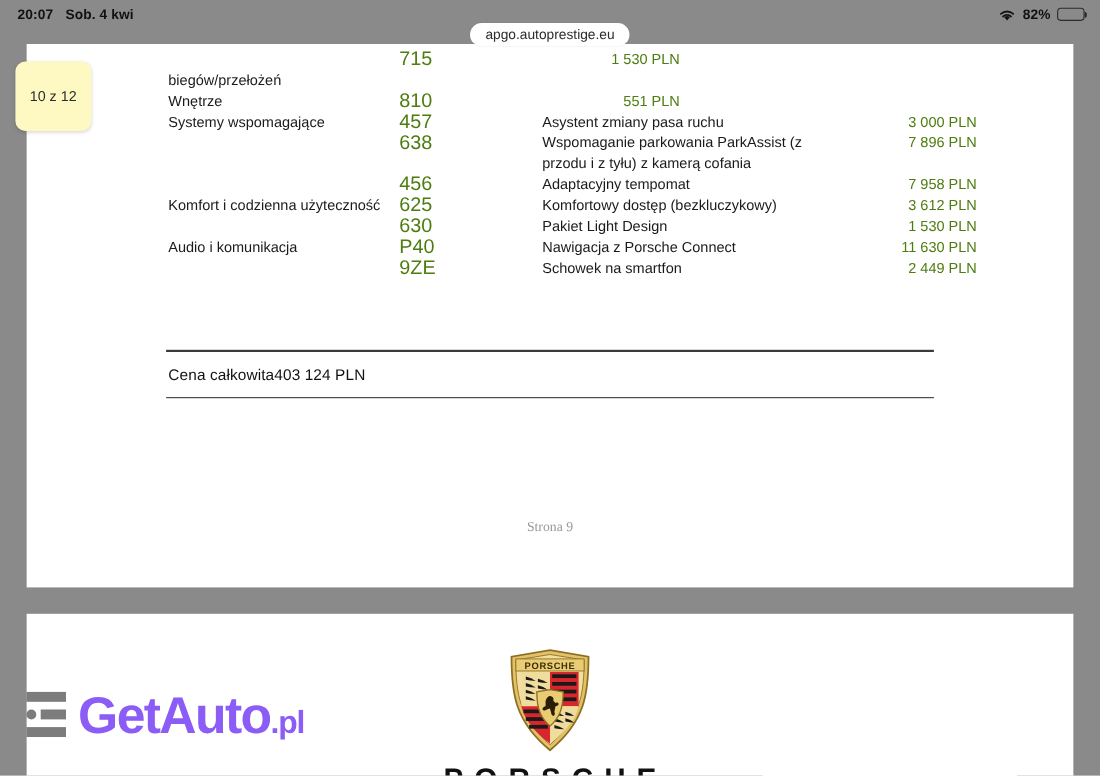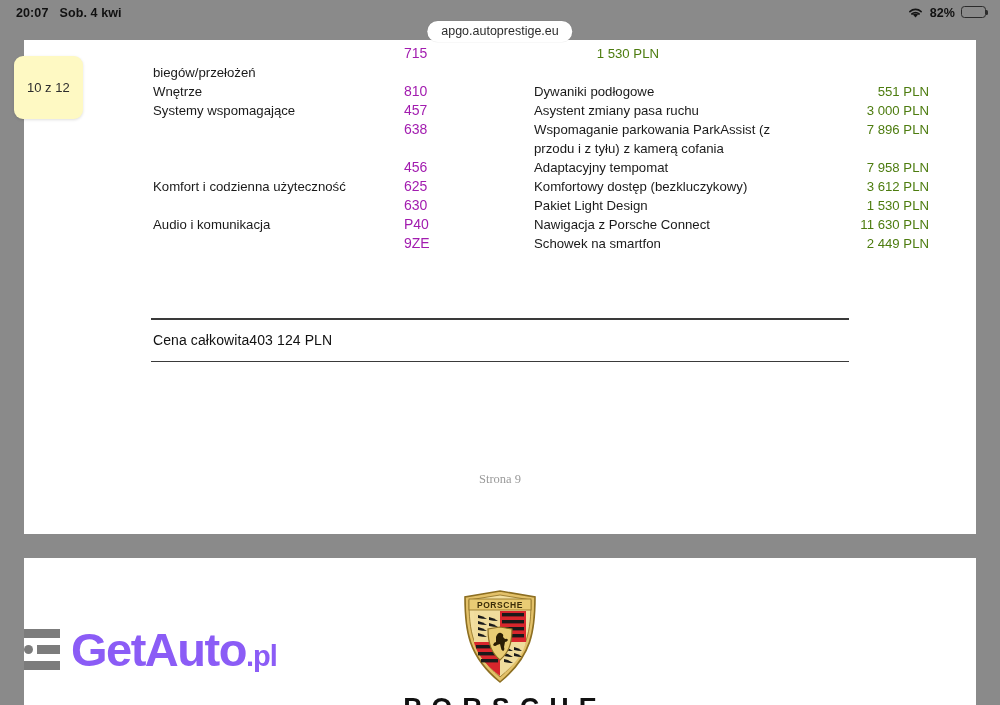--- a/index.html
+++ b/index.html
@@ -34,20 +34,21 @@
     display: flex;
     align-items: center;
     gap: 11px;
     font-size: 12.5px;
     color: #111;
     font-weight: 600;
     letter-spacing: 0.1px;
   }
   .status-right {
     display: flex;
+    align-items: center;
     gap: 6px;
     font-size: 12.5px;
     color: #111;
     font-weight: 600;
   }
   .wifi-icon { display: block; }
   .battery-pct { letter-spacing: 0.1px; }
   .battery-icon {
     width: 25px;
     height: 12px;
@@ -139,25 +140,24 @@
   .col-category {
     width: 210px;
     margin-left: 129px;
     font-size: 13.2px;
     color: #1a1a1a;
     line-height: 15.5px;
     padding-top: 1px;
   }
   .col-code {
     width: 130px;
-    font-size: 14px;
-    color: #a21caf;
+    font-size: 18px;
+    color: #4d7c0f;
     line-height: 15.5px;
     padding-top: 1px;
-    margin-left: 41px;
   }
   .col-desc {
     width: 270px;
     font-size: 13.2px;
     color: #1a1a1a;
     line-height: 15.5px;
     padding-top: 1px;
   }
   .col-price {
     width: 125px;
@@ -319,21 +319,20 @@
       <div class="opt-row">
         <div class="col-category">biegów/przełożeń</div>
         <div class="col-code"></div>
         <div class="col-desc"></div>
         <div class="col-price"></div>
       </div>
 
       <div class="opt-row">
         <div class="col-category">Wnętrze</div>
         <div class="col-code">810</div>
-        <div class="col-desc">Dywaniki podłogowe</div>
         <div class="col-price">551 PLN</div>
       </div>
 
       <div class="opt-row">
         <div class="col-category">Systemy wspomagające</div>
         <div class="col-code">457</div>
         <div class="col-desc">Asystent zmiany pasa ruchu</div>
         <div class="col-price">3 000 PLN</div>
       </div>
 

